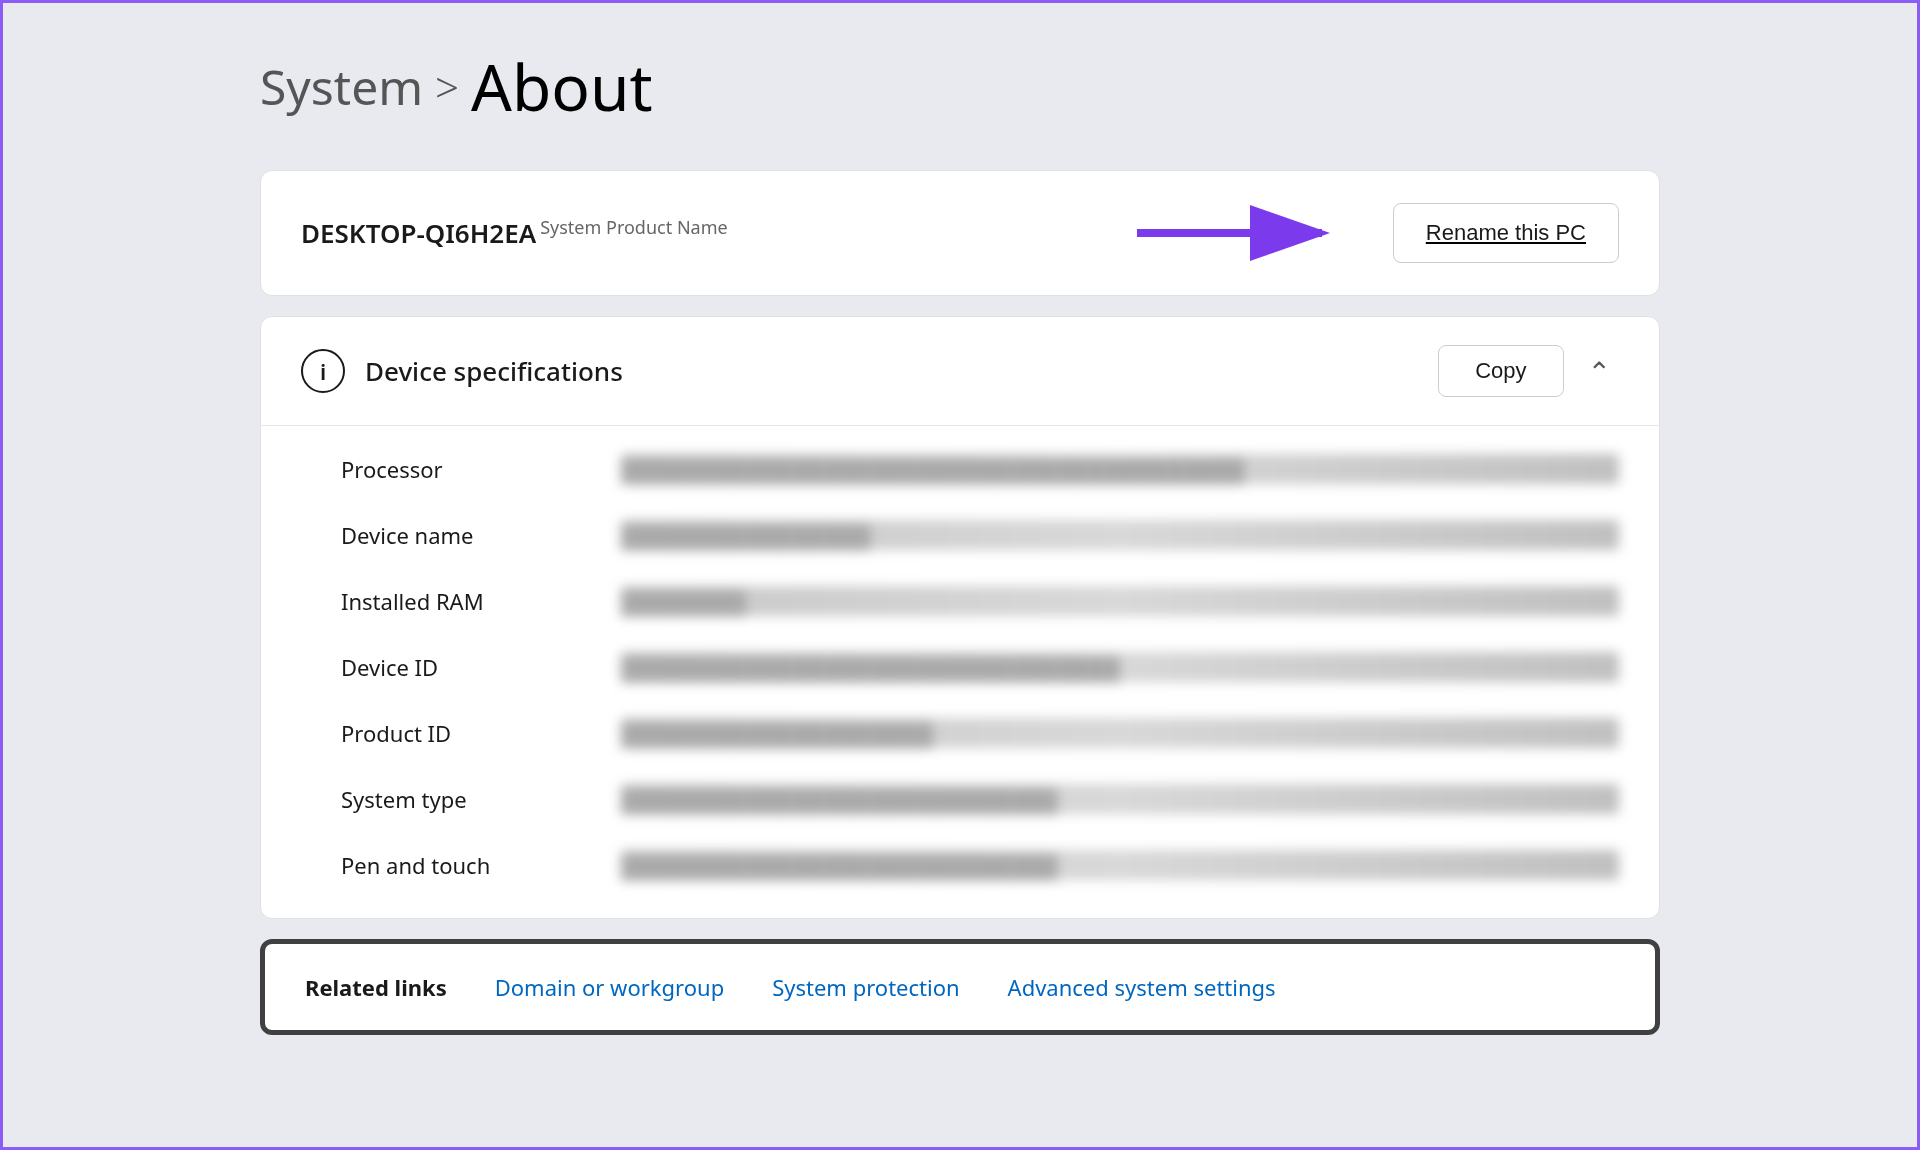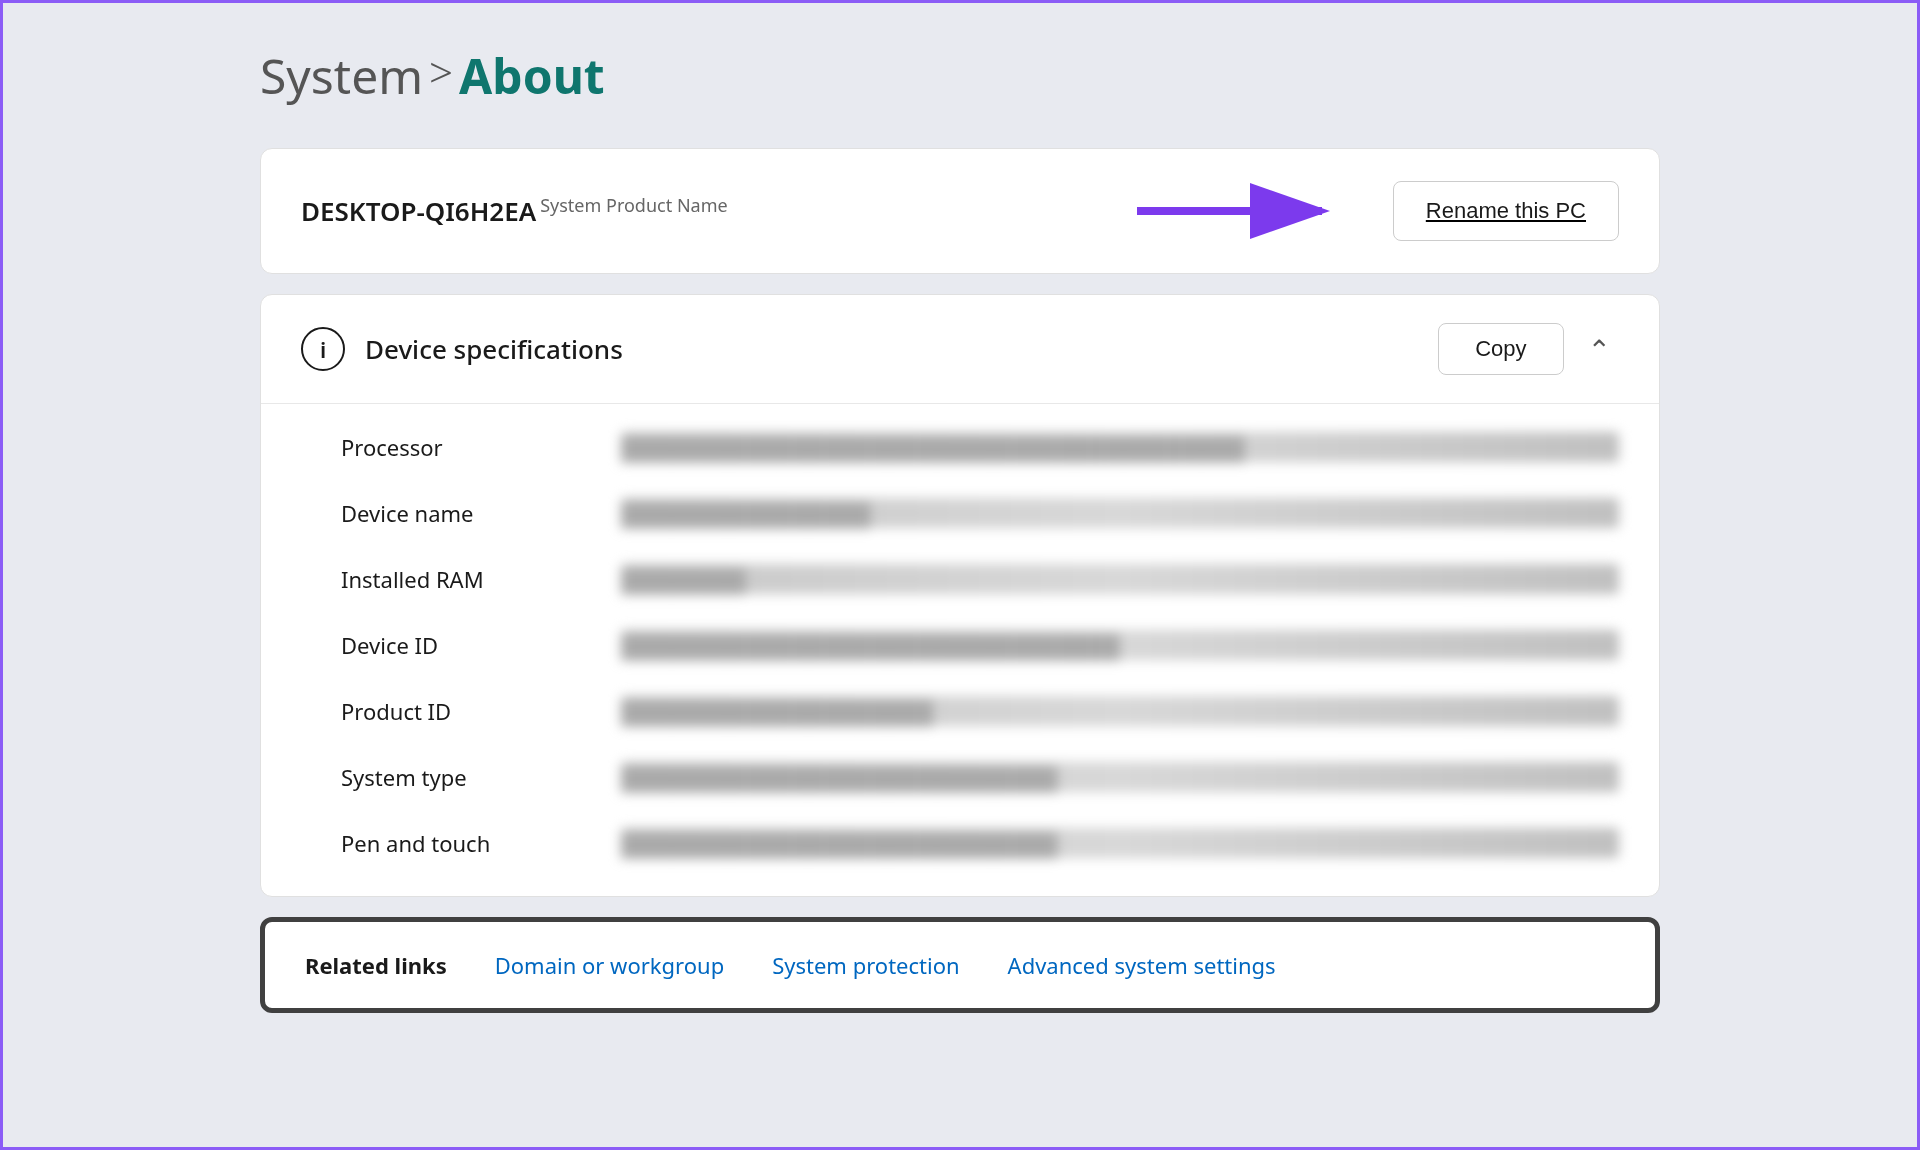--- a/index.html
+++ b/index.html
@@ -21,42 +21,42 @@
     }
 
     .page-container {
       width: 100%;
       max-width: 1400px;
     }
 
     
     .page-header {
       display: flex;
-      align-items: flex-start;
-      gap: 6px;
+      align-items: center;
+      gap: 12px;
       margin-bottom: 30px;
       padding: 10px 0;
     }
 
     .breadcrumb-system {
       font-size: 48px;
       font-weight: 400;
       color: #555;
     }
 
     .breadcrumb-separator {
       font-size: 42px;
       color: #555;
       font-weight: 300;
     }
 
     .breadcrumb-about {
-      font-size: 48px;
-      font-weight: 700;
-      color: #0f766e;
+      font-size: 64px;
+      font-weight: 400;
+      color: #000000;
     }
 
     
     .pc-name-card {
       background: #ffffff;
       border-radius: 12px;
       padding: 32px 40px;
       display: flex;
       align-items: center;
       justify-content: space-between;

